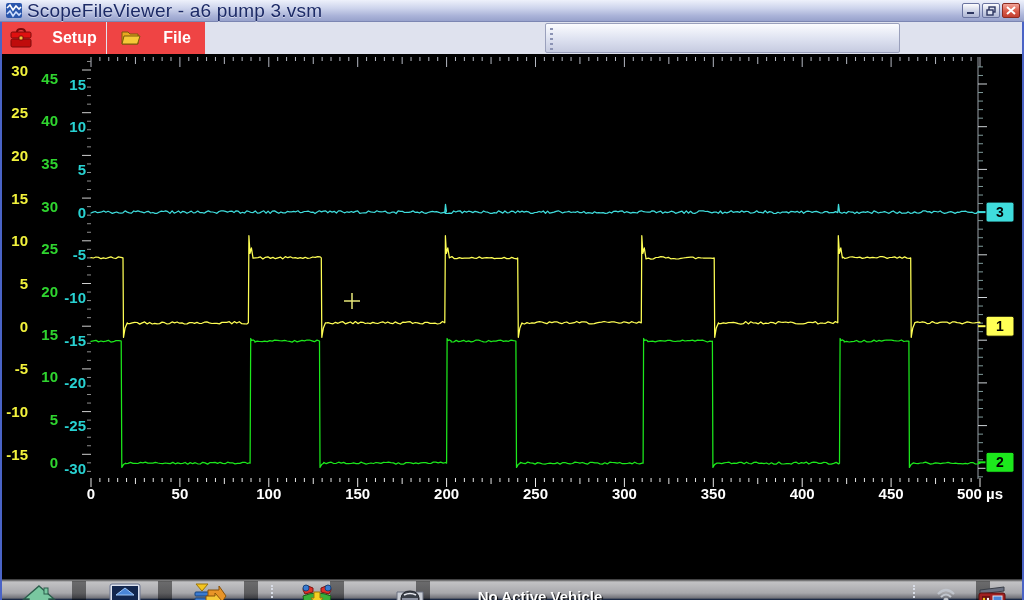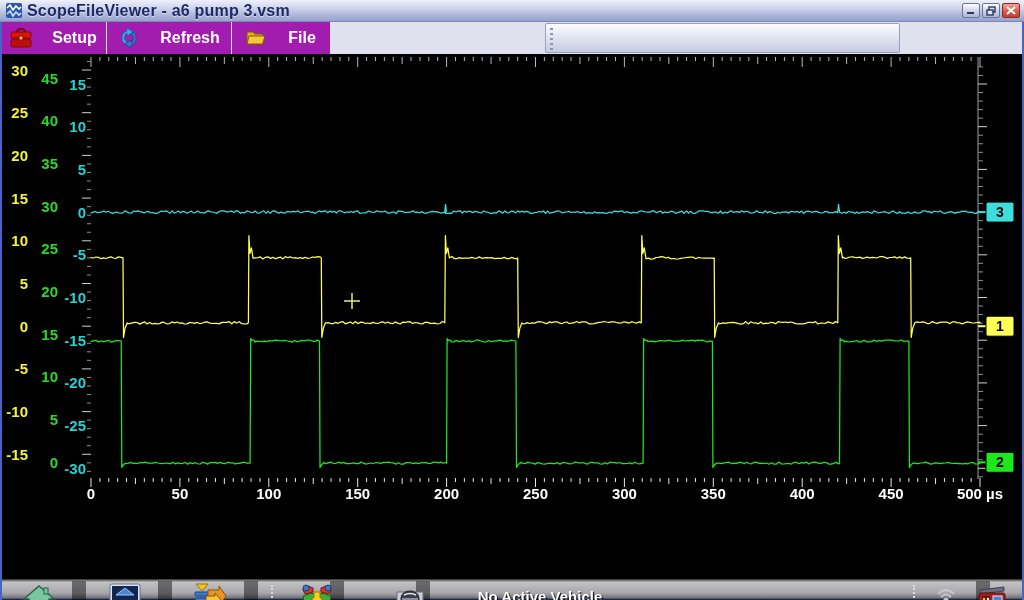--- a/index.html
+++ b/index.html
@@ -4,33 +4,33 @@
 <style>
   html,body{margin:0;padding:0;background:#000;}
   *{box-sizing:border-box;font-family:"Liberation Sans",sans-serif;}
   #win{position:relative;width:1024px;height:600px;overflow:hidden;background:#000;}
 
   
   #titlebar{position:absolute;left:0;top:0;width:1024px;height:22px;
     background:linear-gradient(180deg,#eef1fb 0%,#cdd4ec 40%,#aab3d8 75%,#98a2cc 100%);
     border-bottom:1px solid #7c86b2;display:flex;align-items:center;padding:0 4px;}
   #titlebar .appicon{width:16px;height:15px;margin:0 5px 0 2px;}
-  #titlebar .title{font-size:16px;font-weight:700;color:#1c2a66;letter-spacing:.2px;flex:1;
+  #titlebar .title{font-size:19px;font-weight:400;color:#1c2a66;letter-spacing:.2px;flex:1;
     text-shadow:0 1px 0 rgba(255,255,255,.5);}
   .winbtn{width:18px;height:15px;margin-left:2px;border:1px solid #6a74a0;border-radius:2px;
     display:flex;align-items:center;justify-content:center;
     background:linear-gradient(180deg,#fdfdfe,#c9cfe4 60%,#aeb6d4);padding:0;}
   .winbtn svg{display:block;}
   .winbtn.close{background:linear-gradient(180deg,#f2a398,#d95b4a 55%,#c23f30);border-color:#8c2a20;}
 
   
   #toolbar{position:absolute;left:0;top:22px;width:1024px;height:32px;background:#dfe2ee;}
   #toolbar .btnrow{position:absolute;left:0;top:0;height:32px;display:flex;background:#040404;}
   .tbtn{height:32px;display:flex;align-items:center;justify-content:center;gap:20px;
-    background:#a21caf;color:#fff;font-size:16px;font-weight:700;border:none;
+    background:#ef4444;color:#fff;font-size:16px;font-weight:700;border:none;
     border-right:1px solid #e4e4ee;padding:0 8px;}
   .tbtn:first-child{border-left:1px solid #e4e4ee;}
   .tbtn .ticon{width:22px;height:20px;}
   #tb-rest{position:absolute;left:545px;top:1px;width:355px;height:30px;border:1px solid #9aa0bc;
     border-radius:2px;background:linear-gradient(180deg,#fbfcff,#dde1f0 55%,#c6cbe0);}
   #tb-grip{position:absolute;left:4px;top:4px;width:3px;height:22px;
     background:repeating-linear-gradient(180deg,#8b93b4 0 2px,transparent 2px 5px);}
 
   
   #scope{position:absolute;left:0;top:54px;width:1024px;height:451px;background:#000;}
@@ -88,27 +88,20 @@
   <div id="toolbar">
     <div class="btnrow">
       <button class="tbtn" style="width:107px">
         <span class="ticon"><svg width="22" height="20" viewBox="0 0 22 20">
               <path d="M7 4 Q7 1 11 1 Q15 1 15 4" fill="none" stroke="#7a0a0a" stroke-width="2"></path>
               <rect x="1" y="4" width="20" height="6" rx="1.5" fill="#e01010" stroke="#7a0a0a"></rect>
               <rect x="1" y="11" width="20" height="8" rx="1.5" fill="#c00c0c" stroke="#7a0a0a"></rect>
               <rect x="9" y="8" width="4" height="4" rx="1" fill="#f6c040" stroke="#7a0a0a"></rect>
             </svg></span>
         <span>Setup</span>
-      </button>
-      <button class="tbtn" style="width:125px">
-        <span class="ticon"><svg width="20" height="20" viewBox="0 0 20 20">
-              <path d="M6 16 Q2 13 3 8 Q4 4 8 3 L8 0 L14 4 L8 8 L8 5 Q6 6 5.5 9 Q5 12 8 14 Z" fill="#35b0e8" stroke="#1568a8" stroke-width="0.8"></path>
-              <path d="M14 4 Q18 7 17 12 Q16 16 12 17 L12 20 L6 16 L12 12 L12 15 Q14 14 14.5 11 Q15 8 12 6 Z" fill="#2f7fd6" stroke="#14477e" stroke-width="0.8"></path>
-            </svg></span>
-        <span>Refresh</span>
       </button>
       <button class="tbtn" style="width:98px;border-right:none">
         <span class="ticon"><svg width="22" height="18" viewBox="0 0 22 18">
               <path d="M1 4 L1 16 L17 16 L17 6 L9 6 L7 4 Z" fill="#e8a820" stroke="#7a5a08"></path>
               <path d="M3 8 L19 8 L16.5 16 L1 16 Z" fill="#f6c838" stroke="#7a5a08"></path>
             </svg></span>
         <span>File</span>
       </button>
     </div>
     <div id="tb-rest">

